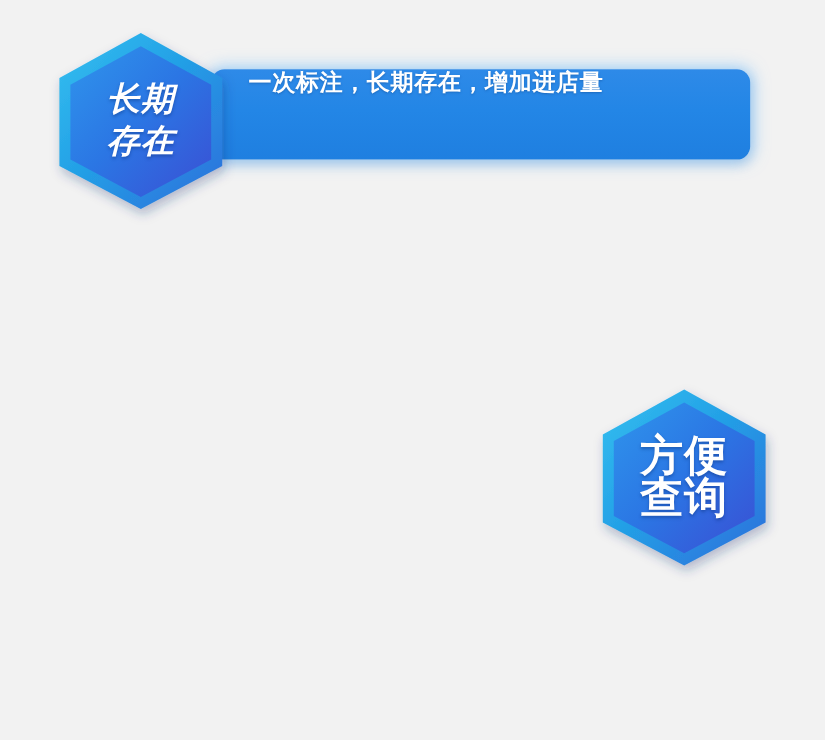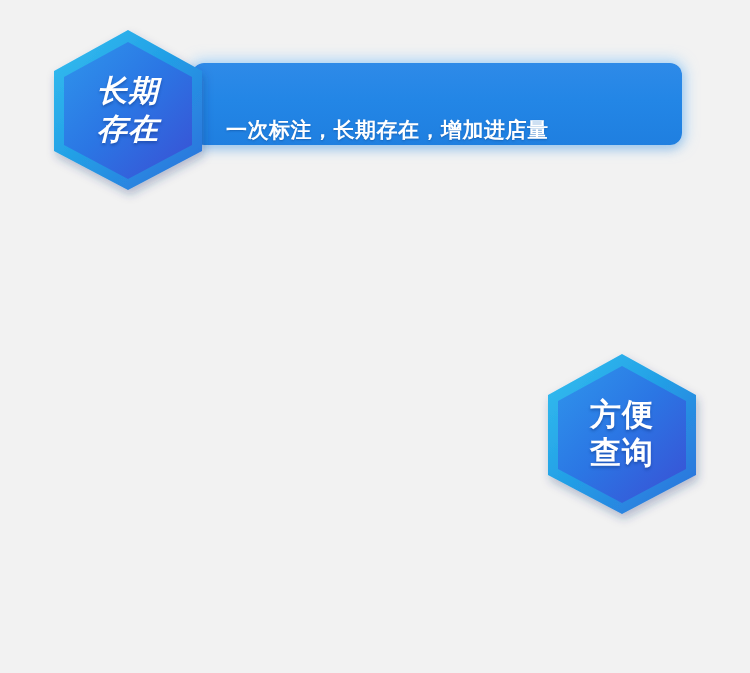--- a/index.html
+++ b/index.html
@@ -20,22 +20,23 @@
   .row-4{top:504px;height:162px;}
 
   
   .bar{
     position:absolute;
     border-radius:12px;
     background:linear-gradient(180deg,#2e8ae8 0%,#2386e6 45%,#1f7fe0 100%);
     box-shadow:0 0 14px 3px rgba(110,190,255,.55),
                0 4px 10px rgba(40,90,160,.22);
     display:flex;
-    align-items:flex-end;
+    align-items:flex-start;
     box-sizing:border-box;
+    font-family:Liberation Mono, monospace;
   }
   .bar-text{
     color:#ffffff;
     font-weight:bold;
     font-size:21px;
     line-height:30px;
     letter-spacing:.5px;
     text-shadow:0 1px 2px rgba(10,50,110,.35);
     white-space:pre-line;
   }
@@ -46,21 +47,21 @@
 
   
   .hex-wrap{position:absolute;}
   .hex-svg{display:block;overflow:visible;}
   .hex-label{
     position:absolute;left:0;top:0;width:100%;height:100%;
     display:flex;flex-direction:column;
     align-items:center;justify-content:center;
     color:#ffffff;
     font-weight:bold;
-    font-size:31px;
+    font-size:39px;
     line-height:38px;
     letter-spacing:1px;
     text-shadow:0 2px 3px rgba(12,48,120,.45);
     white-space:pre-line;
     text-align:center;
     pointer-events:none;
   }
 
   
   .hex1{left:52px;top:14px;width:152px;height:164px;}

